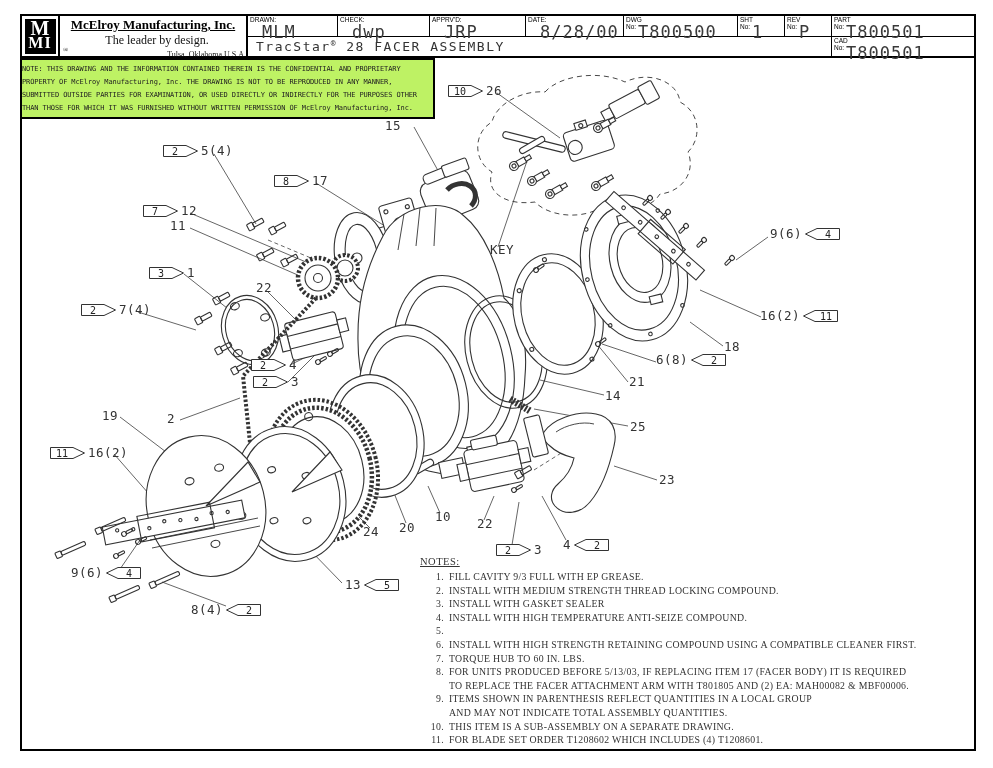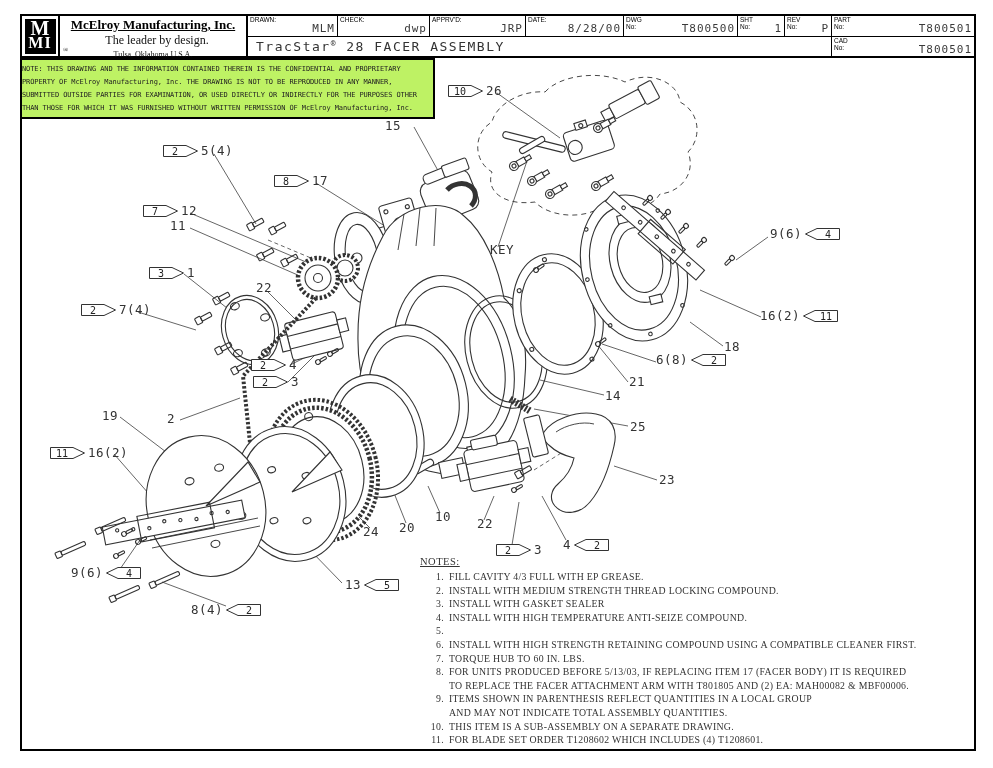--- a/index.html
+++ b/index.html
@@ -14,30 +14,30 @@
   .logo-cell{width:38px;border-right:2px solid #000;box-sizing:border-box;display:flex;
              align-items:center;justify-content:center;}
   .logo-box{background:#000;color:#fff;width:31px;height:35px;text-align:center;
             font-family:"Liberation Serif",serif;font-weight:bold;}
   .logo-m{font-size:20px;line-height:18px;}
   .logo-mi{font-size:16px;line-height:15px;margin-top:-2px;letter-spacing:1px;}
   .company-cell{width:188px;border-right:2px solid #000;box-sizing:border-box;text-align:center;
                 font-family:"Liberation Serif",serif;position:relative;padding-top:1px;}
   .company-name{font-size:13px;font-weight:bold;text-decoration:underline;white-space:nowrap;color:#000;}
   .company-tagline{font-size:12px;color:#111;margin-left:8px;}
-  .company-loc{font-size:8px;color:#111;margin-top:2px;}
+  .company-loc{font-size:8px;color:#111;margin-top:2px;text-align:right;}
   .reg-mark{position:absolute;left:3px;bottom:2px;font-size:7px;color:#000;}
   .fields{flex:1;display:grid;grid-template-columns:90px 92px 96px 98px 114px 47px 47px 1fr;
           grid-template-rows:21px 1fr;}
   .f-cell{position:relative;border-right:1.5px solid #000;box-sizing:border-box;}
   .f-cell.rb{border-bottom:1.5px solid #000;}
   .f-cell.no-r{border-right:none;}
   .f-label{position:absolute;top:1px;left:2px;font-size:6.5px;line-height:6.8px;
            font-family:"Liberation Sans",sans-serif;color:#000;white-space:pre-line;}
-  .f-value{position:absolute;left:14px;right:2px;top:6px;text-align:right;font-size:11px;
+  .f-value{position:absolute;left:14px;right:2px;top:6px;text-align:left;font-size:17px;
            color:#3a3a3a;letter-spacing:1px;white-space:nowrap;}
   .f-title-cell{grid-column:1/8;position:relative;border-right:1.5px solid #000;box-sizing:border-box;padding-left:24px;}
   .f-title-text{position:absolute;left:8px;top:2px;font-size:13px;color:#333;letter-spacing:1.5px;white-space:nowrap;}
   .f-title-text sup{font-size:8px;}
   
   .prop-note{position:absolute;left:20px;top:58px;width:415px;height:61px;border:2px solid #000;
              box-sizing:border-box;padding:3px 0;font-size:7px;line-height:13px;color:#222;
              letter-spacing:-0.1px;background:#bef264;z-index:4;white-space:pre-line;}
   
   .notes{position:absolute;left:420px;top:556px;width:565px;z-index:4;font-family:Liberation Serif, serif;}
@@ -418,21 +418,21 @@
   <div class="prop-note">NOTE: THIS DRAWING AND THE INFORMATION CONTAINED THEREIN IS THE CONFIDENTIAL AND PROPRIETARY
 PROPERTY OF McElroy Manufacturing, Inc. THE DRAWING IS NOT TO BE REPRODUCED IN ANY MANNER,
 SUBMITTED OUTSIDE PARTIES FOR EXAMINATION, OR USED DIRECTLY OR INDIRECTLY FOR THE PURPOSES OTHER
 THAN THOSE FOR WHICH IT WAS FURNISHED WITHOUT WRITTEN PERMISSION OF McElroy Manufacturing, Inc.</div>
 
   <div class="notes">
     <div class="notes-heading">NOTES:</div>
     <div>
         <div class="note-item">
           <span class="nnum">1.</span>
-          <span class="ntext">FILL CAVITY 4/3 FULL WITH EP GREASE.</span>
+          <span class="ntext">FILL CAVITY 9/3 FULL WITH EP GREASE.</span>
         </div>
         <div class="note-item">
           <span class="nnum">2.</span>
           <span class="ntext">INSTALL WITH MEDIUM STRENGTH THREAD LOCKING COMPOUND.</span>
         </div>
         <div class="note-item">
           <span class="nnum">3.</span>
           <span class="ntext">INSTALL WITH GASKET SEALER</span>
         </div>
         <div class="note-item">

